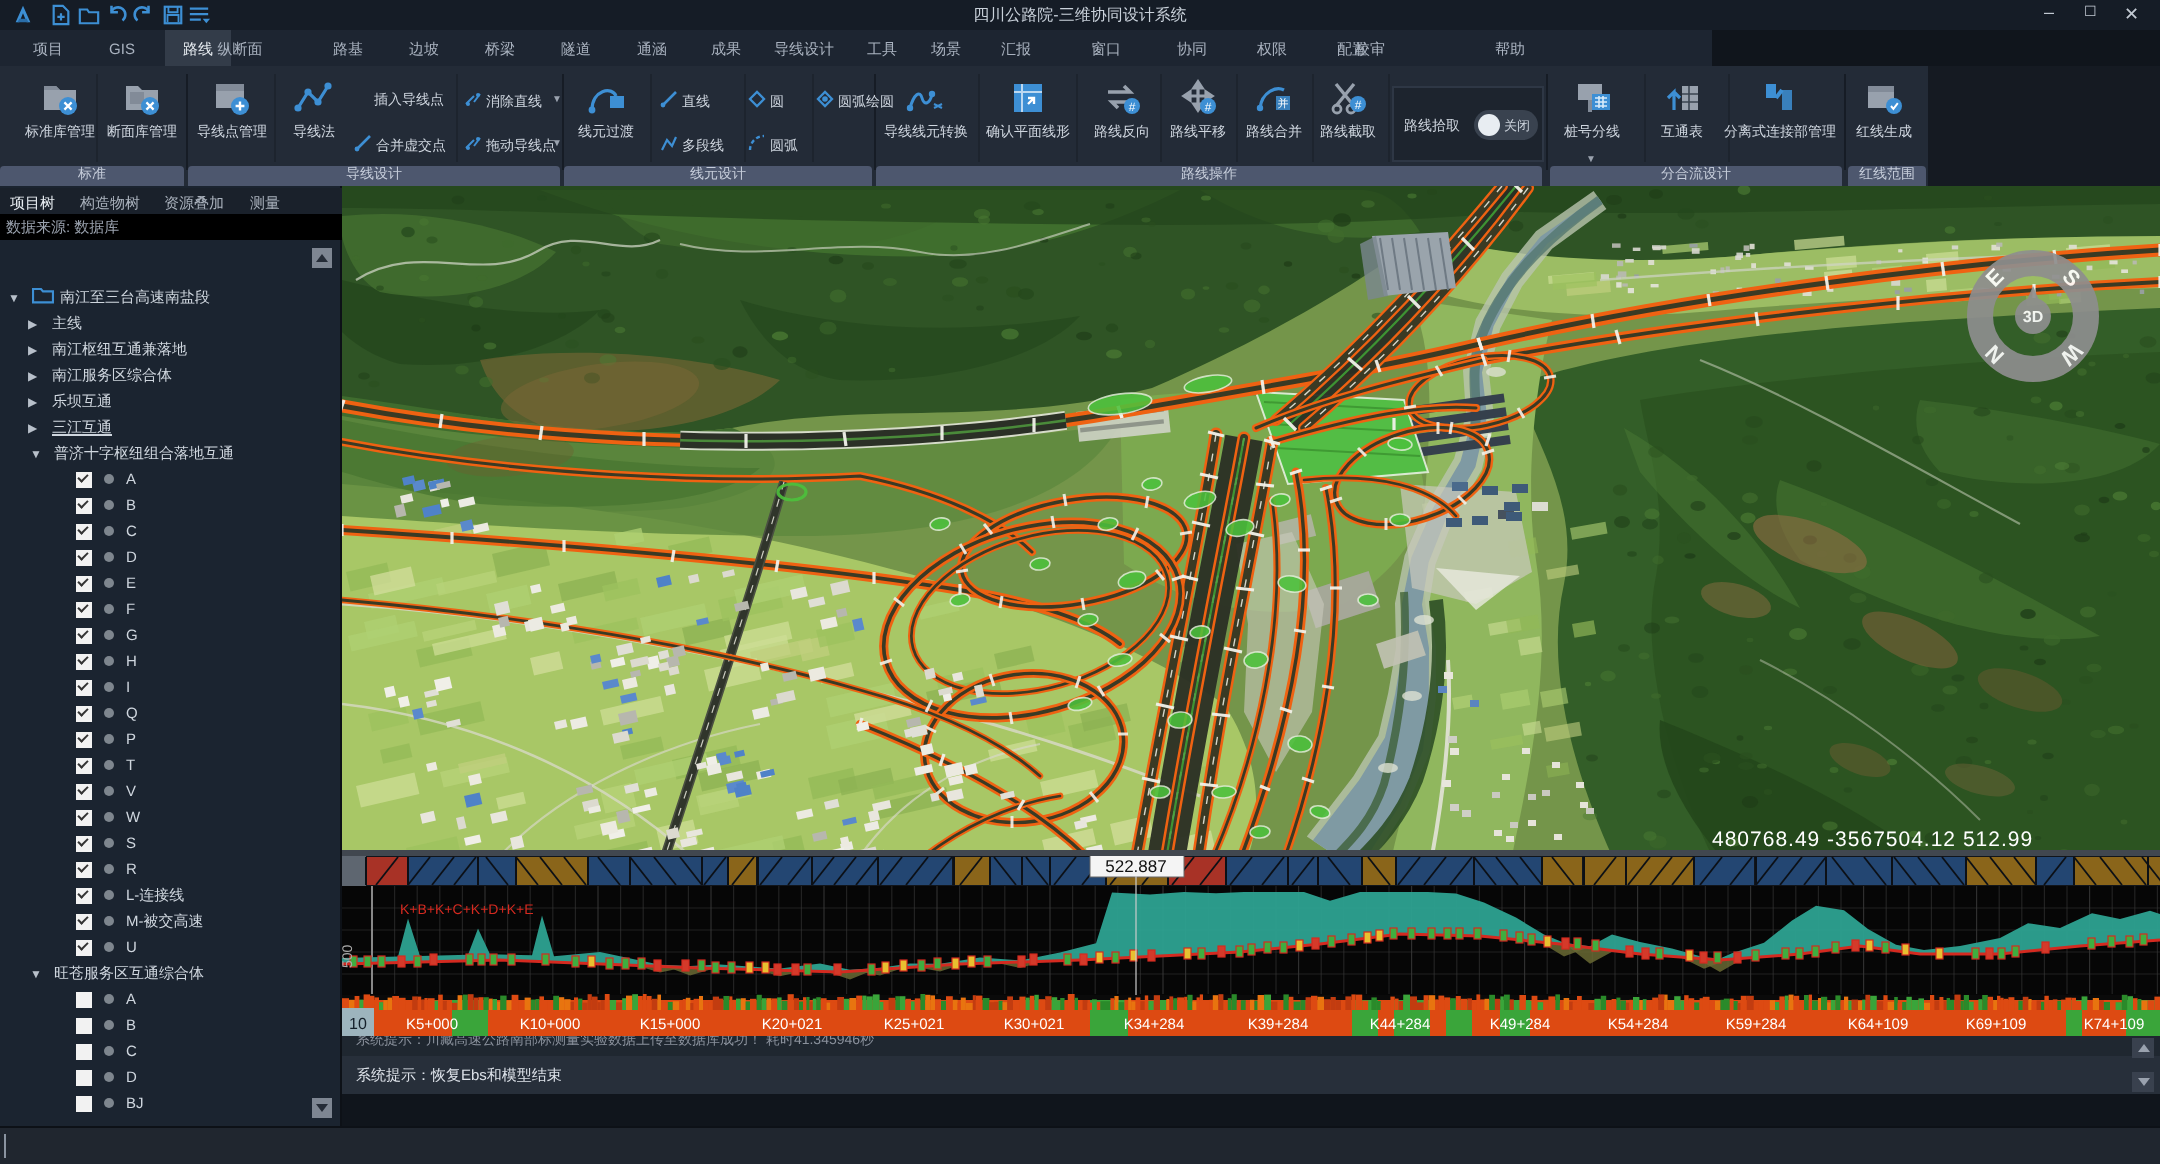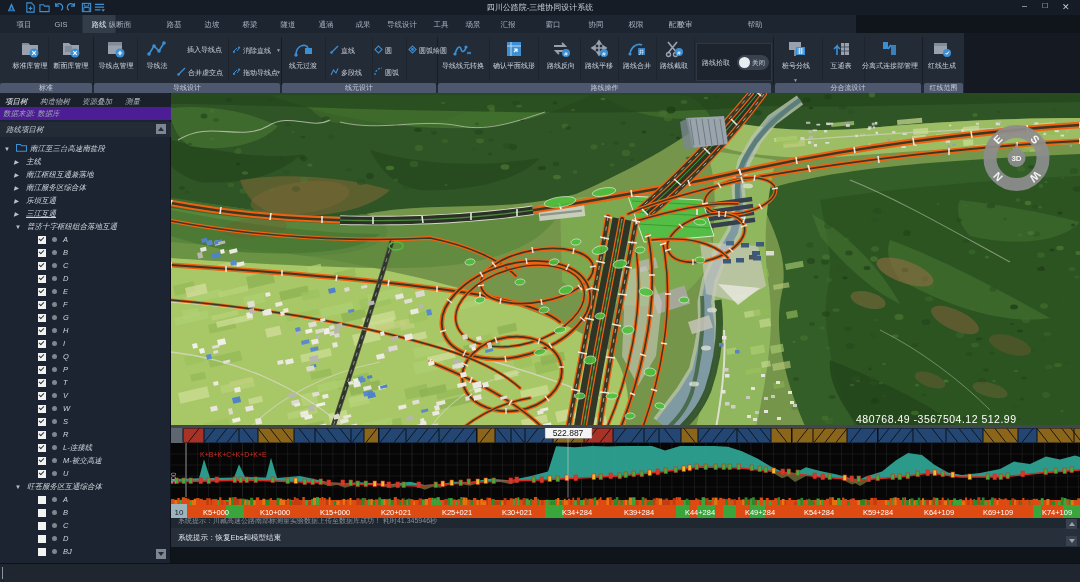--- a/index.html
+++ b/index.html
@@ -16,25 +16,25 @@
 #ribbon { position:absolute; left:0; top:33px; width:1080px; height:60px; background:#232b37; }
 #ribbon .dark { position:absolute; left:964px; top:0; width:116px; height:60px; background:#151a22; }
 .bi { position:absolute; top:6px; width:60px; text-align:center; }
 .bi .ic { display:block; margin:0 auto 2px auto; }
 .bi .lb { font-size:7px; color:#ced5de; white-space:nowrap; display:block; }
 .si { position:absolute; font-size:7px; color:#ced5de; white-space:nowrap; }
 .gsep { position:absolute; top:4px; width:1px; height:48px; background:#161c25; }
 .isep { position:absolute; top:8px; width:1px; height:40px; background:#2e3745; }
 .glabel { position:absolute; top:50px; height:10px; background:#4d576e; color:#c6cdda; font-size:7px; text-align:center; line-height:10px; border-radius:2px 2px 0 0; }
 
-#leftpanel { position:absolute; left:0; top:93px; width:171px; height:470px; background:#1b2430; border-right:1px solid #0d1117;font-style:italic; }
+#leftpanel { position:absolute; left:0; top:93px; width:171px; height:470px; background:#1b2430; border-right:1px solid #0d1117; }
 .ltabs { position:absolute; left:0; top:1px; width:171px; height:13px; background:#1a212b; }
 .ltabs span { position:absolute; top:3px; font-size:7.5px; color:#aab2bd; white-space:nowrap; }
 .ltabs .sel { color:#e8edf2; }
-.datasrc { position:absolute; left:0; top:14px; width:171px; height:13px; background:#4c1d95; font-size:7.5px; color:#9aa2ae; line-height:13px; padding-left:3px; }
+.datasrc { position:absolute; left:0; top:14px; width:171px; height:13px; background:#000000; font-size:7.5px; color:#9aa2ae; line-height:13px; padding-left:3px; }
 .treehdr { position:absolute; left:0; top:29px; width:171px; height:15px; background:#222b36; font-size:7.5px; color:#c2cad4; line-height:15px; padding-left:6px; }
 .scup { position:absolute; right:4px; top:31px; width:10px; height:10px; background:#7e8692; }
 .scdn { position:absolute; right:4px; top:456px; width:10px; height:10px; background:#7e8692; }
 .scup:after, .scdn:after { content:""; position:absolute; left:2px; border-left:3px solid transparent; border-right:3px solid transparent; }
 .scup:after { top:3px; border-bottom:4px solid #252c37; }
 .scdn:after { top:3px; border-top:4px solid #252c37; }
 .trow { position:absolute; font-size:7.5px; color:#cfd6de; white-space:nowrap; height:12px; line-height:12px; }
 .car { display:inline-block; width:12px; color:#b8c0ca; font-size:6px; }
 .cb { display:inline-block; width:7.5px; height:7.5px; background:#f2f2f2; vertical-align:-1.5px; margin-right:6px; position:relative; }
 .cb.ck:after { content:""; position:absolute; left:1px; top:1px; width:4px; height:2px; border-left:1.5px solid #333; border-bottom:1.5px solid #333; transform:rotate(-45deg); }
@@ -314,21 +314,20 @@
       <div class="dark"></div>
     </div>
 <div id="leftpanel">
       <div class="ltabs">
         <span class="sel" style="left:5px">项目树</span>
         <span style="left:40px">构造物树</span>
         <span style="left:82px">资源叠加</span>
         <span style="left:125px">测量</span>
       </div>
       <div class="datasrc">数据来源: 数据库</div>
-      <div class="treehdr">路线项目树</div>
       <div class="scup"></div>
       <div class="scdn"></div>
       <div class="trow" style="left:4px; top:50.0px;"><span class="car">▼</span><svg width="11" height="9" viewBox="0 0 11 9" style="vertical-align:-1px; margin-right:3px;">
           <path d="M0.5,1.5 h4 l1,1.2 h5 v5.5 h-10 Z" fill="none" stroke="#3d8fd4" stroke-width="1.1"></path>
         </svg>南江至三台高速南盐段</div>
       <div class="trow" style="left:14px; top:63.0px;"><span class="car">▶</span>主线</div>
       <div class="trow" style="left:14px; top:76.0px;"><span class="car">▶</span>南江枢纽互通兼落地</div>
       <div class="trow" style="left:14px; top:89.0px;"><span class="car">▶</span>南江服务区综合体</div>
       <div class="trow" style="left:14px; top:102.0px;"><span class="car">▶</span>乐坝互通</div>
       <div class="trow" style="left:14px; top:115.0px; text-decoration:underline;"><span class="car">▶</span>三江互通</div>

